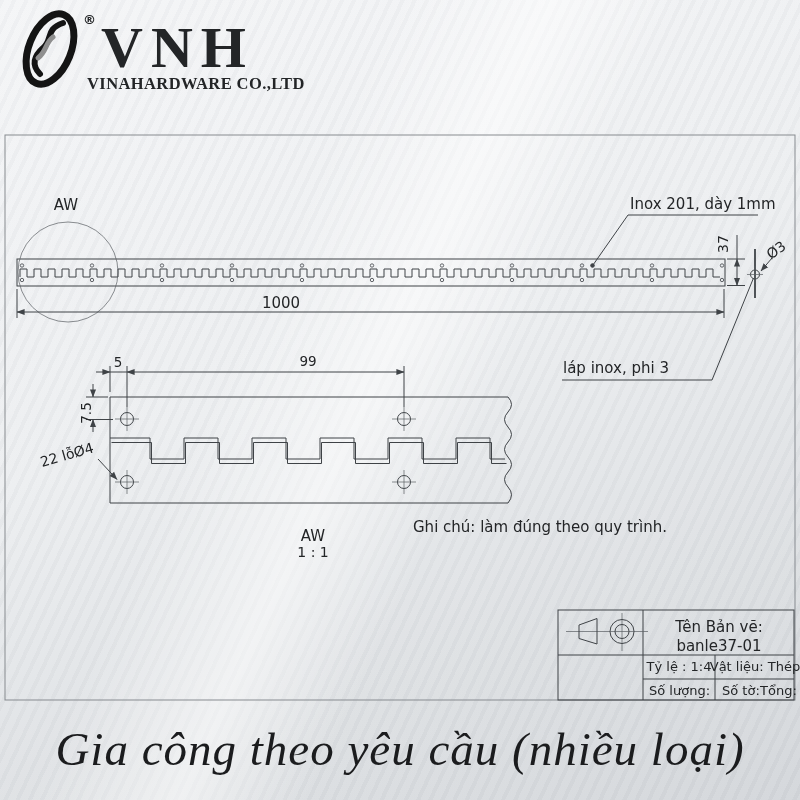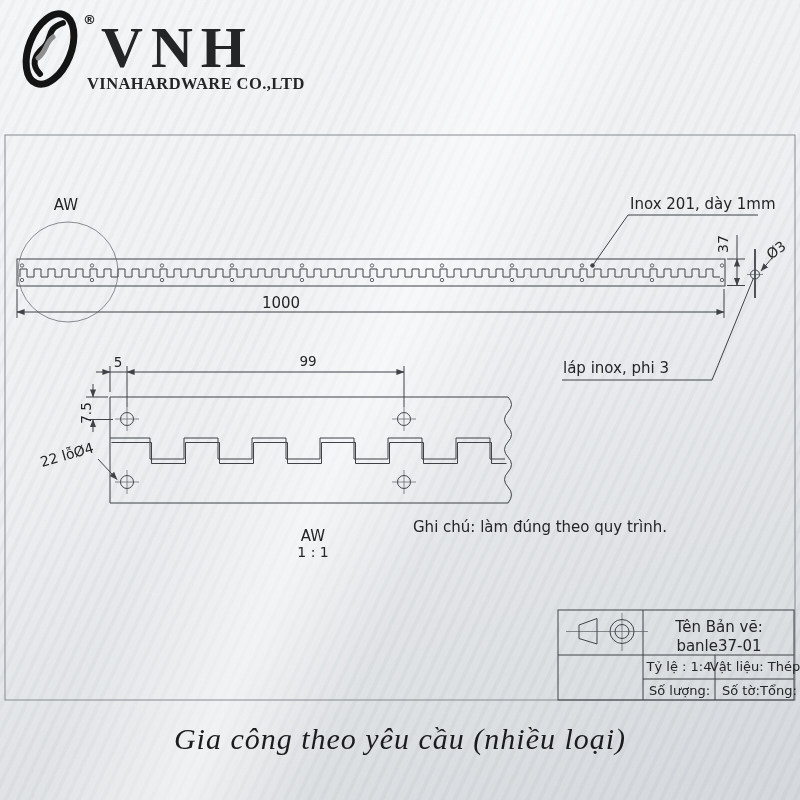--- a/index.html
+++ b/index.html
@@ -17,21 +17,21 @@
   .dimtxt{font-size:15px;}
   .dimtxt-s{font-size:13.5px;}
   .tb-txt{font-size:13px;}
   .tb-title{font-size:15px;}
   .lines{stroke:#3f4347;stroke-width:1;fill:none;}
   .thin{stroke:#5a5e63;stroke-width:.7;fill:none;}
   .frame{stroke:#878b90;stroke-width:1;fill:none;}
   #footer-headline{
     position:absolute;left:0;top:722px;width:800px;text-align:center;
     font-family:"Liberation Serif","DejaVu Serif",serif;font-style:italic;
-    font-size:30px;color:#1b1c1e;letter-spacing:1px;
+    font-size:47px;color:#1b1c1e;letter-spacing:1px;
   }
   .logo-vnh{font-family:"Liberation Serif","DejaVu Serif",serif;font-weight:700;}
 </style>
 </head>
 <body>
 
 <div class="sheen"></div>
 
 <svg width="800" height="800" viewBox="0 0 800 800" xmlns="http://www.w3.org/2000/svg" style="position:absolute;left:0;top:0;">
 

